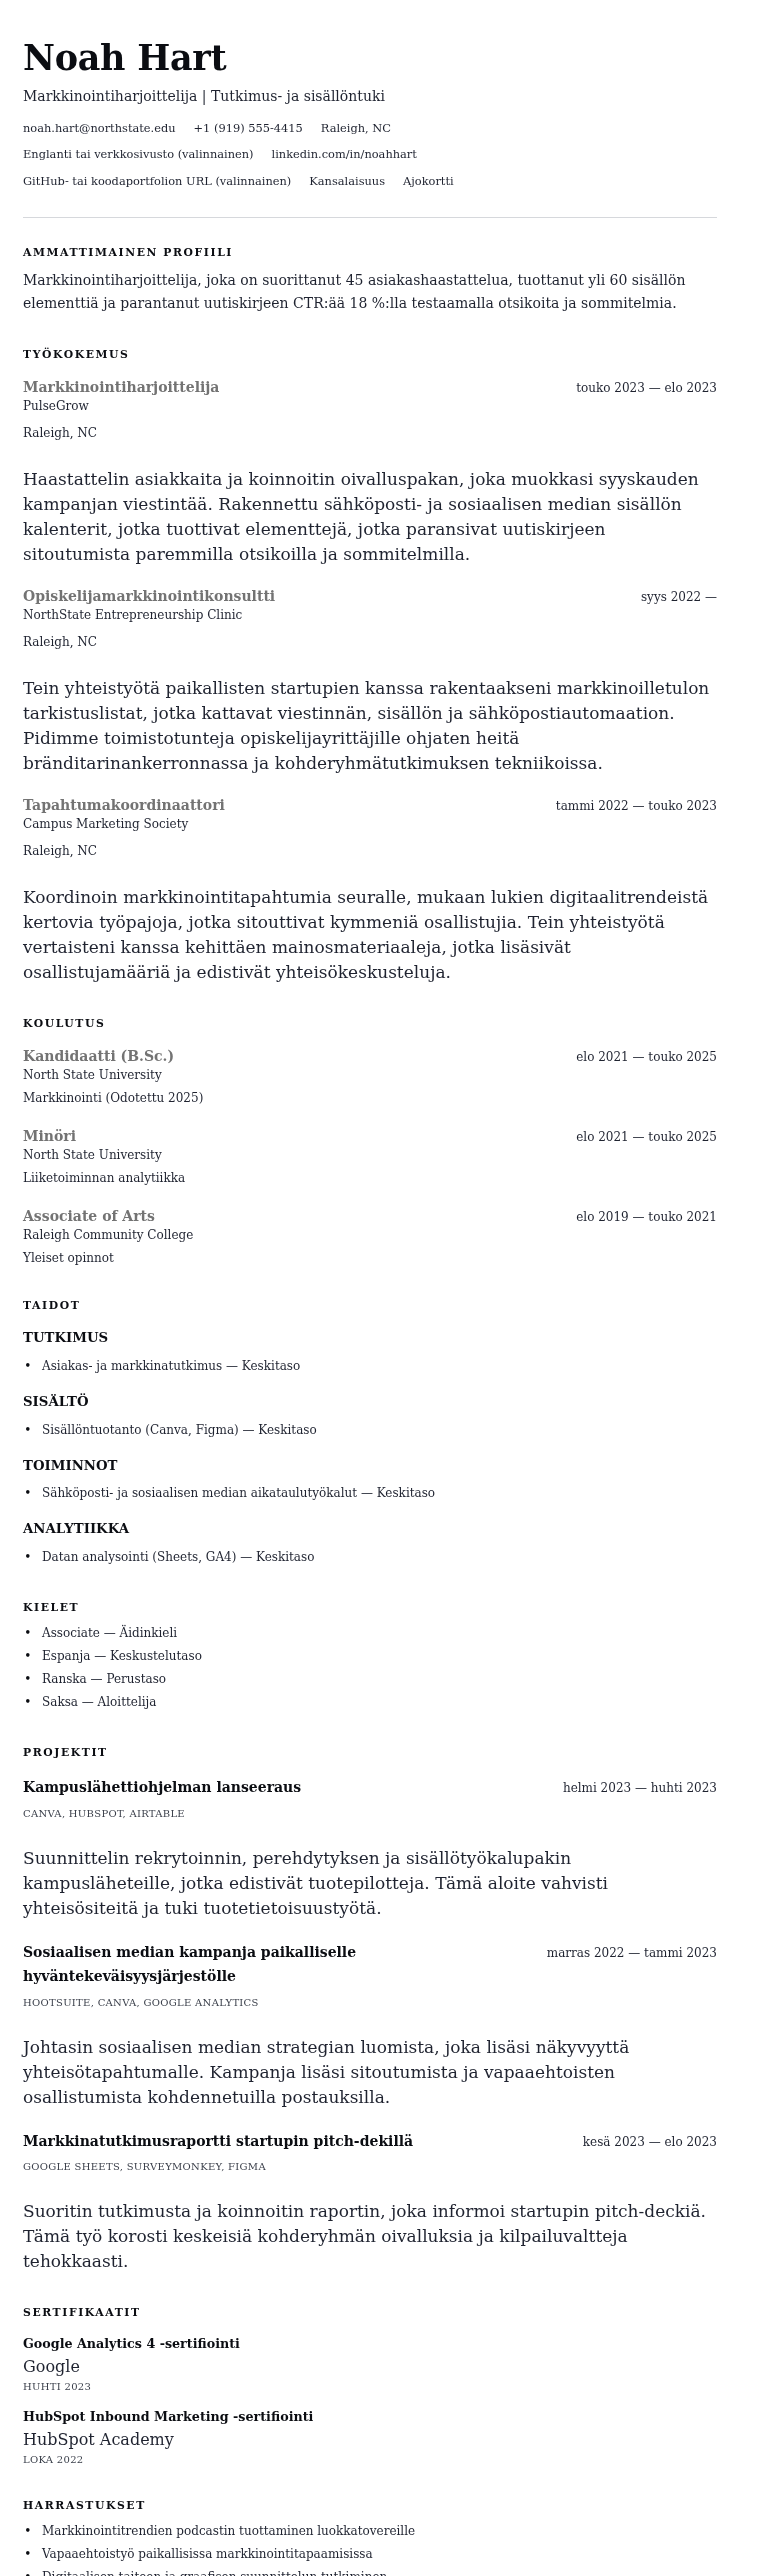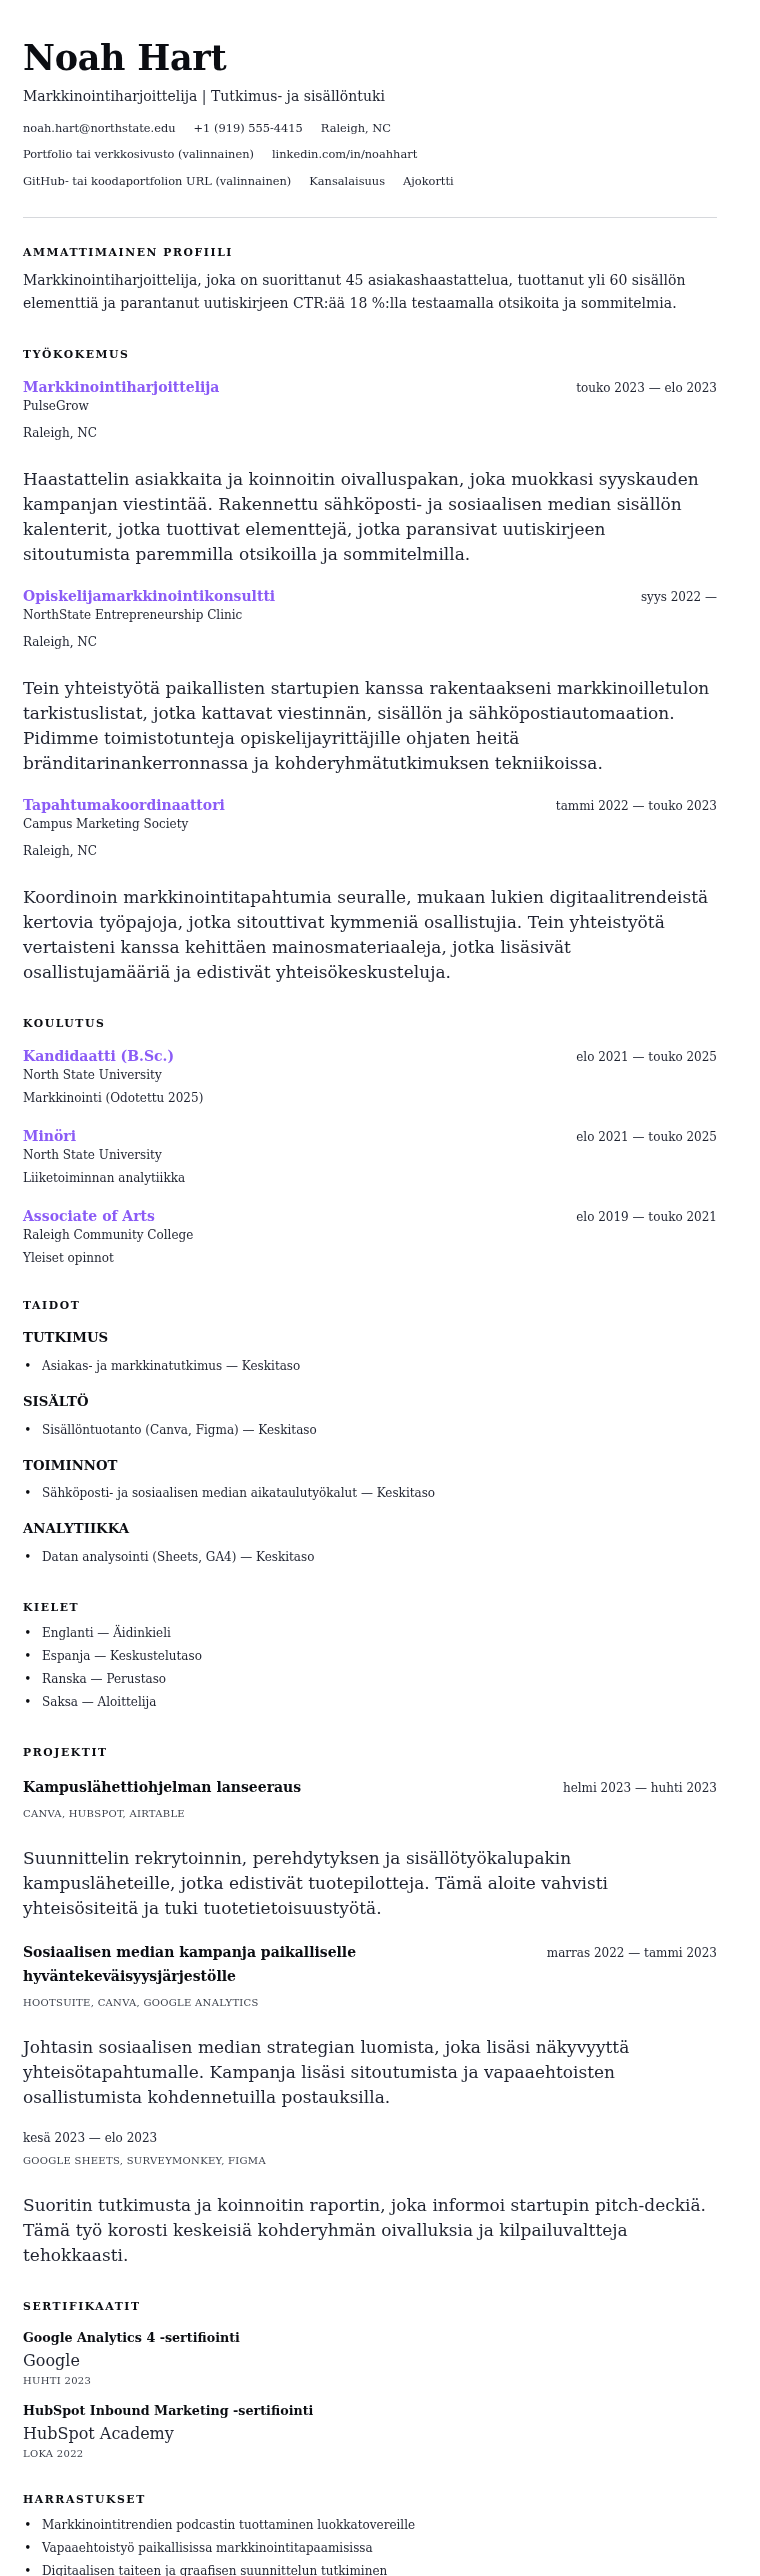--- a/index.html
+++ b/index.html
@@ -58,21 +58,21 @@
     .section { margin-top: 32px; }
     .entry { margin-top: 15px; }
     .entry-head {
       display: flex;
       justify-content: space-between;
       align-items: baseline;
     }
     .entry-title {
       font-size: 14px;
       font-weight: bold;
-      color: #8b5cf6;
+      color: #737373;
       line-height: 20px;
     }
     .entry-date {
       font-size: 12px;
       color: #1f2330;
       white-space: nowrap;
       line-height: 18px;
     }
     .entry-org {
       font-size: 12px;
@@ -178,21 +178,21 @@
   <header>
     <h1 class="name">Noah Hart</h1>
     <div class="headline">Markkinointiharjoittelija | Tutkimus- ja sisällöntuki</div>
 
     <div class="contact-row">
       <span>noah.hart@northstate.edu</span>
       <span>+1 (919) 555-4415</span>
       <span>Raleigh, NC</span>
     </div>
     <div class="contact-row">
-      <span>Portfolio tai verkkosivusto (valinnainen)</span>
+      <span>Englanti tai verkkosivusto (valinnainen)</span>
       <span>linkedin.com/in/noahhart</span>
     </div>
     <div class="contact-row">
       <span>GitHub- tai koodaportfolion URL (valinnainen)</span>
       <span>Kansalaisuus</span>
       <span>Ajokortti</span>
     </div>
   </header>
 
   <div class="divider"></div>
@@ -292,21 +292,21 @@
       <div class="skill-group-title">ANALYTIIKKA</div>
       <ul class="bullets">
         <li>Datan analysointi (Sheets, GA4) — Keskitaso</li>
       </ul>
     </div>
   </section>
 
   <section class="section">
     <h2 class="section-title">KIELET</h2>
     <ul class="bullets lang-list">
-      <li>Englanti — Äidinkieli</li>
+      <li>Associate — Äidinkieli</li>
       <li>Espanja — Keskustelutaso</li>
       <li>Ranska — Perustaso</li>
       <li>Saksa — Aloittelija</li>
     </ul>
   </section>
 
   <section class="section">
     <h2 class="section-title">PROJEKTIT</h2>
 
     <div class="proj-entry">
@@ -322,20 +322,21 @@
       <div class="entry-head">
         <div class="proj-title">Sosiaalisen median kampanja paikalliselle hyväntekeväisyysjärjestölle</div>
         <div class="entry-date">marras 2022 — tammi 2023</div>
       </div>
       <div class="proj-tech">HOOTSUITE, CANVA, GOOGLE ANALYTICS</div>
       <p class="entry-desc">Johtasin sosiaalisen median strategian luomista, joka lisäsi näkyvyyttä yhteisötapahtumalle. Kampanja lisäsi sitoutumista ja vapaaehtoisten osallistumista kohdennetuilla postauksilla.</p>
     </div>
 
     <div class="proj-entry">
       <div class="entry-head">
+        <div class="proj-title">Markkinatutkimusraportti startupin pitch-dekillä</div>
         <div class="entry-date">kesä 2023 — elo 2023</div>
       </div>
       <div class="proj-tech">GOOGLE SHEETS, SURVEYMONKEY, FIGMA</div>
       <p class="entry-desc">Suoritin tutkimusta ja koinnoitin raportin, joka informoi startupin pitch-deckiä. Tämä työ korosti keskeisiä kohderyhmän oivalluksia ja kilpailuvaltteja tehokkaasti.</p>
     </div>
   </section>
 
   <section class="section">
     <h2 class="section-title">SERTIFIKAATIT</h2>
 

